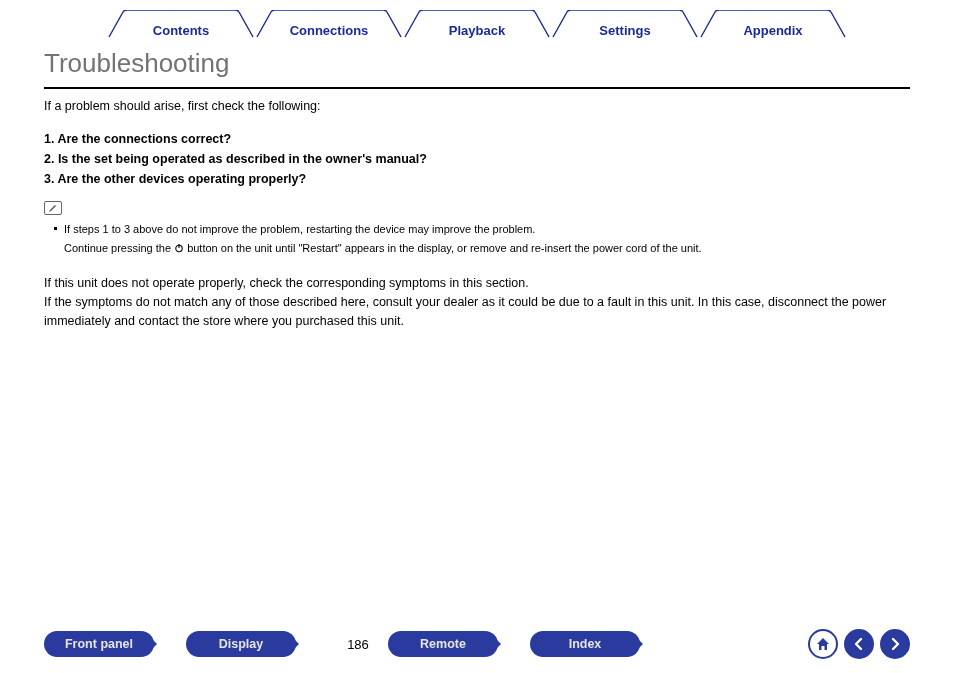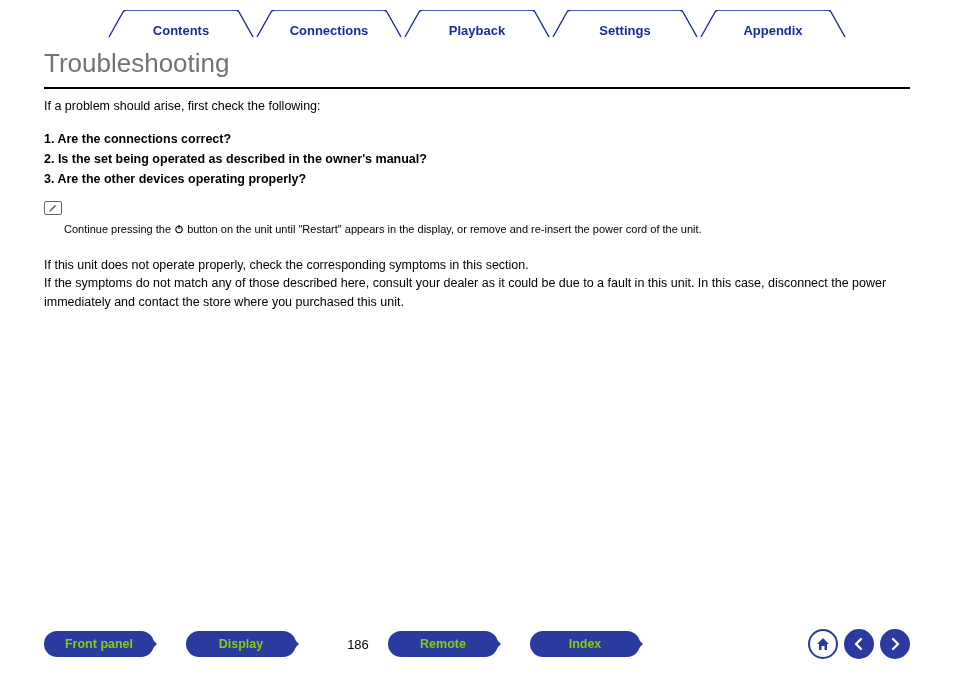--- a/index.html
+++ b/index.html
@@ -90,21 +90,21 @@
     position: absolute;
     bottom: 14px;
     left: 0;
     width: 100%;
     display: flex;
     align-items: center;
     padding: 0 44px;
   }
   .pill {
     background: #2a3a9e;
-    color: #84cc16;
+    color: #e5e5e5;
     font-size: 12.5px;
     font-weight: bold;
     width: 110px;
     height: 26px;
     border-radius: 13px;
     display:flex;
     align-items:center;
     justify-content:center;
     cursor:pointer;
     position: relative;
@@ -185,20 +185,21 @@
     <div>2.  Is the set being operated as described in the owner's manual?</div>
     <div>3.  Are the other devices operating properly?</div>
   </div>
 
   <div class="note-icon">
     <svg viewBox="0 0 10 10">
         <path d="M1 9 L2 7 L7 2 L8 3 L3 8 Z" fill="#555"></path>
       </svg>
   </div>
 
+  <div class="bullet-row">If steps 1 to 3 above do not improve the problem, restarting the device may improve the problem.</div>
   <div class="bullet-sub">
     <span>Continue pressing the </span><span class="power-sym"><svg viewBox="0 0 10 10">
           <circle cx="5" cy="5.5" r="3.2" fill="none" stroke="#000" stroke-width="1.1"></circle>
           <line x1="5" y1="1" x2="5" y2="5" stroke="#000" stroke-width="1.1"></line>
         </svg></span><span> button on the unit until "Restart" appears in the display, or remove and re-insert the power cord of the unit.</span>
   </div>
 
   <div class="body-text">If this unit does not operate properly, check the corresponding symptoms in this section.</div>
   <div class="body-text">If the symptoms do not match any of those described here, consult your dealer as it could be due to a fault in this unit. In this case, disconnect the power immediately and contact the store where you purchased this unit.</div>
 </div>

